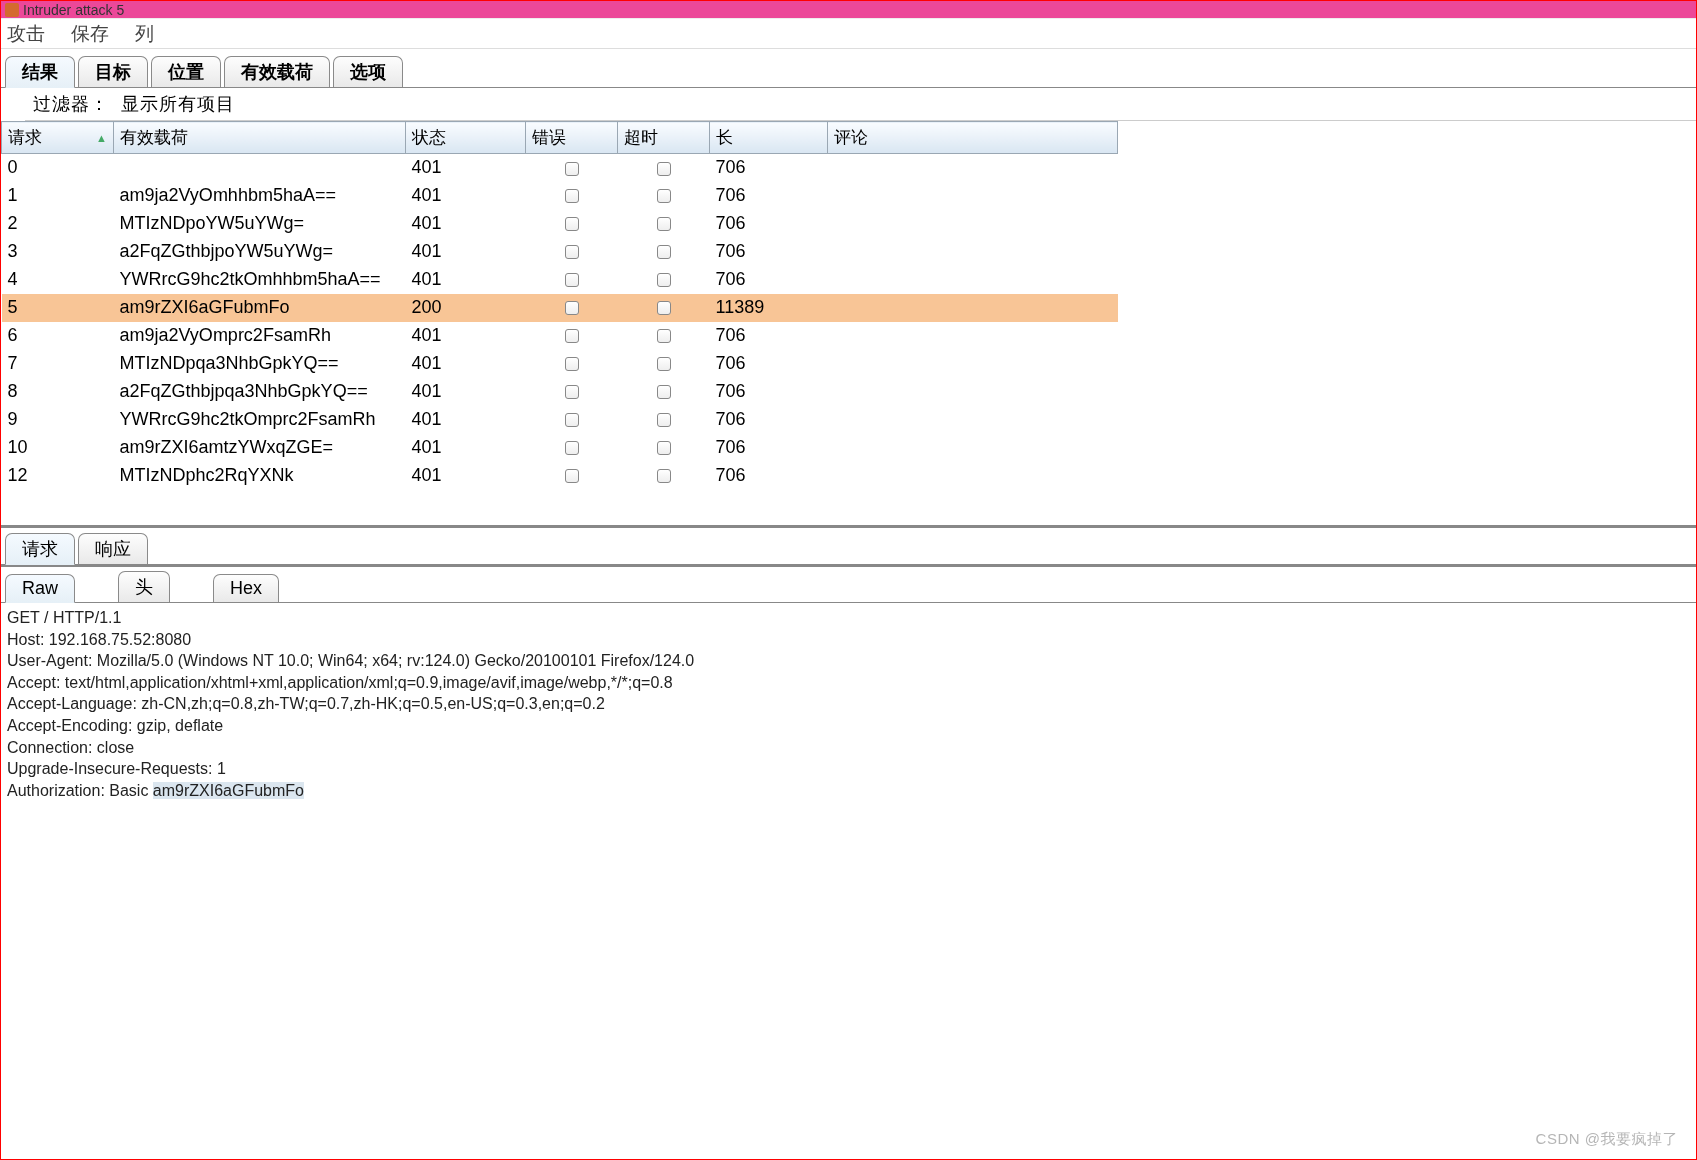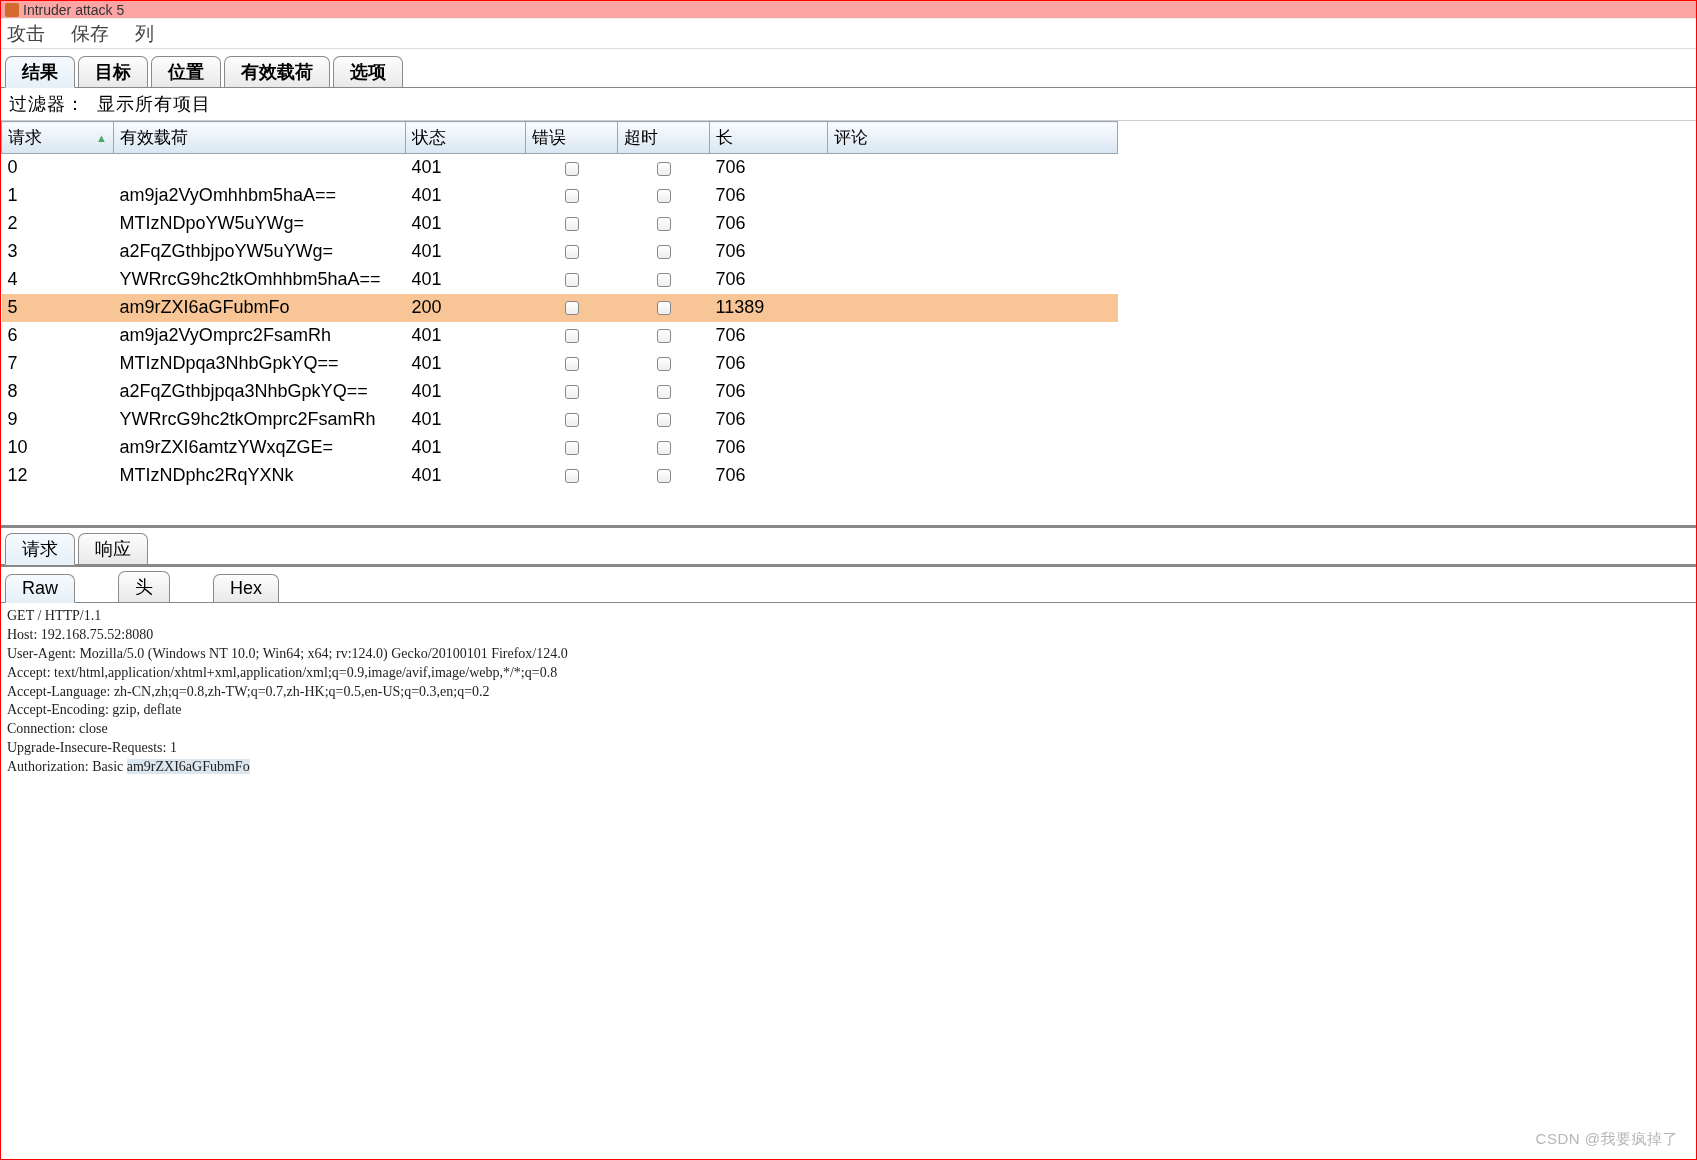--- a/index.html
+++ b/index.html
@@ -1,36 +1,36 @@
 <!DOCTYPE html>
 <html><head>
 <meta charset="utf-8">
 <style>
   * { box-sizing: border-box; }
   html,body { margin:0; padding:0; font-family:"Microsoft YaHei","Segoe UI",Arial,sans-serif; font-size:17px; color:#000; background:#fff; }
   .window { border:1px solid red; width:1697px; height:1160px; margin:0; display:flex; flex-direction:column; overflow:hidden; position:relative;}
-  .titlebar { height:18px; background:#fca5a5; display:flex; align-items:center; padding:0 4px; font-size:14px; color:#333; border-bottom:1px solid #eee;}
+  .titlebar { height:18px; background:#ec4899; display:flex; align-items:center; padding:0 4px; font-size:14px; color:#333; border-bottom:1px solid #eee;}
   .titlebar .tb-icon { width:14px; height:14px; background:#d46a2e; margin-right:4px; border-radius:2px;}
   .menubar { height:30px; display:flex; align-items:center; gap:16px; padding:2px 6px; font-size:19px; color:#444; border-bottom:1px solid #ddd; }
   .menubar span { margin-right:10px; cursor:default; }
   .tabs-row { display:flex; align-items:flex-end; padding:6px 4px 0 4px; background:#fff; border-bottom:1px solid #888;font-weight:bold;}
   .tab { border:1px solid #8a8a8a; border-bottom:none; padding:3px 16px; margin-right:3px; background:linear-gradient(#fdfdfd,#e9e9e9); border-top-left-radius:7px; border-top-right-radius:7px; font-size:18px; cursor:default;}
   .tab.active { background:linear-gradient(#f5faff,#e6f0f7); position:relative; top:1px; border-bottom:1px solid #e6f0f7;}
-  .filter-row { padding:4px 8px; font-size:18px; border-bottom:1px solid #ccc; letter-spacing:1px;}
+  .filter-row { padding:4px 8px; font-size:18px; border-bottom:1px solid #ccc; letter-spacing:1px;margin-left:24px;}
   .filter-row .gap { display:inline-block; width:6px;}
   .table-wrap { flex:0 0 auto; height:405px; overflow:hidden; border-bottom:1px solid #888;}
   table.results { width:1116px; border-collapse:collapse; table-layout:fixed;}
   table.results th { text-align:left; font-weight:normal; padding:4px 6px; background:linear-gradient(#f9fcff,#d9e6f2); border:1px solid #9aa7b3; font-size:17px; position:relative;}
   th .sort-arrow { position:absolute; right:6px; top:50%; transform:translateY(-50%); font-size:11px; color:#4a6;}
   table.results td { padding:2px 6px; font-size:18px; border:0; height:28px; white-space:nowrap; overflow:hidden; text-overflow:clip;}
   tr.data-row.selected td { background:#f8c596; }
   .cb { display:inline-block; width:14px; height:14px; border:1px solid #888; border-radius:3px; background:linear-gradient(#fff,#eee); vertical-align:middle;}
   .lower-tabs { display:flex; align-items:flex-end; padding:4px 4px 0 4px; border-top:2px solid #888; border-bottom:1px solid #888;}
   .sub-tabs { display:flex; align-items:flex-end; padding:4px 4px 0 4px; border-top:2px solid #888; border-bottom:1px solid #888;gap:40px;}
-  .raw-area { flex:1 1 auto; padding:4px 6px; font-family:Liberation Serif, serif; font-size:14px; line-height:1.35; white-space:pre; overflow:auto; color:#222;}
+  .raw-area { flex:1 1 auto; padding:4px 6px; font-family:Liberation Sans, sans-serif; font-size:16px; line-height:1.35; white-space:pre; overflow:auto; color:#222;}
   .raw-area .hl { background:#dbe6ef;}
   .watermark { position:absolute; right:18px; bottom:10px; font-size:15px; color:rgba(120,120,120,.55); letter-spacing:.5px; font-family:Arial,sans-serif;text-align:center;}
   col.c-req{width:112px} col.c-pay{width:292px} col.c-stat{width:120px} col.c-err{width:92px} col.c-to{width:92px} col.c-len{width:118px} col.c-com{width:290px}
   td.center{text-align:center}
 </style>
 </head>
 <body>
 
 <div class="window">
 

